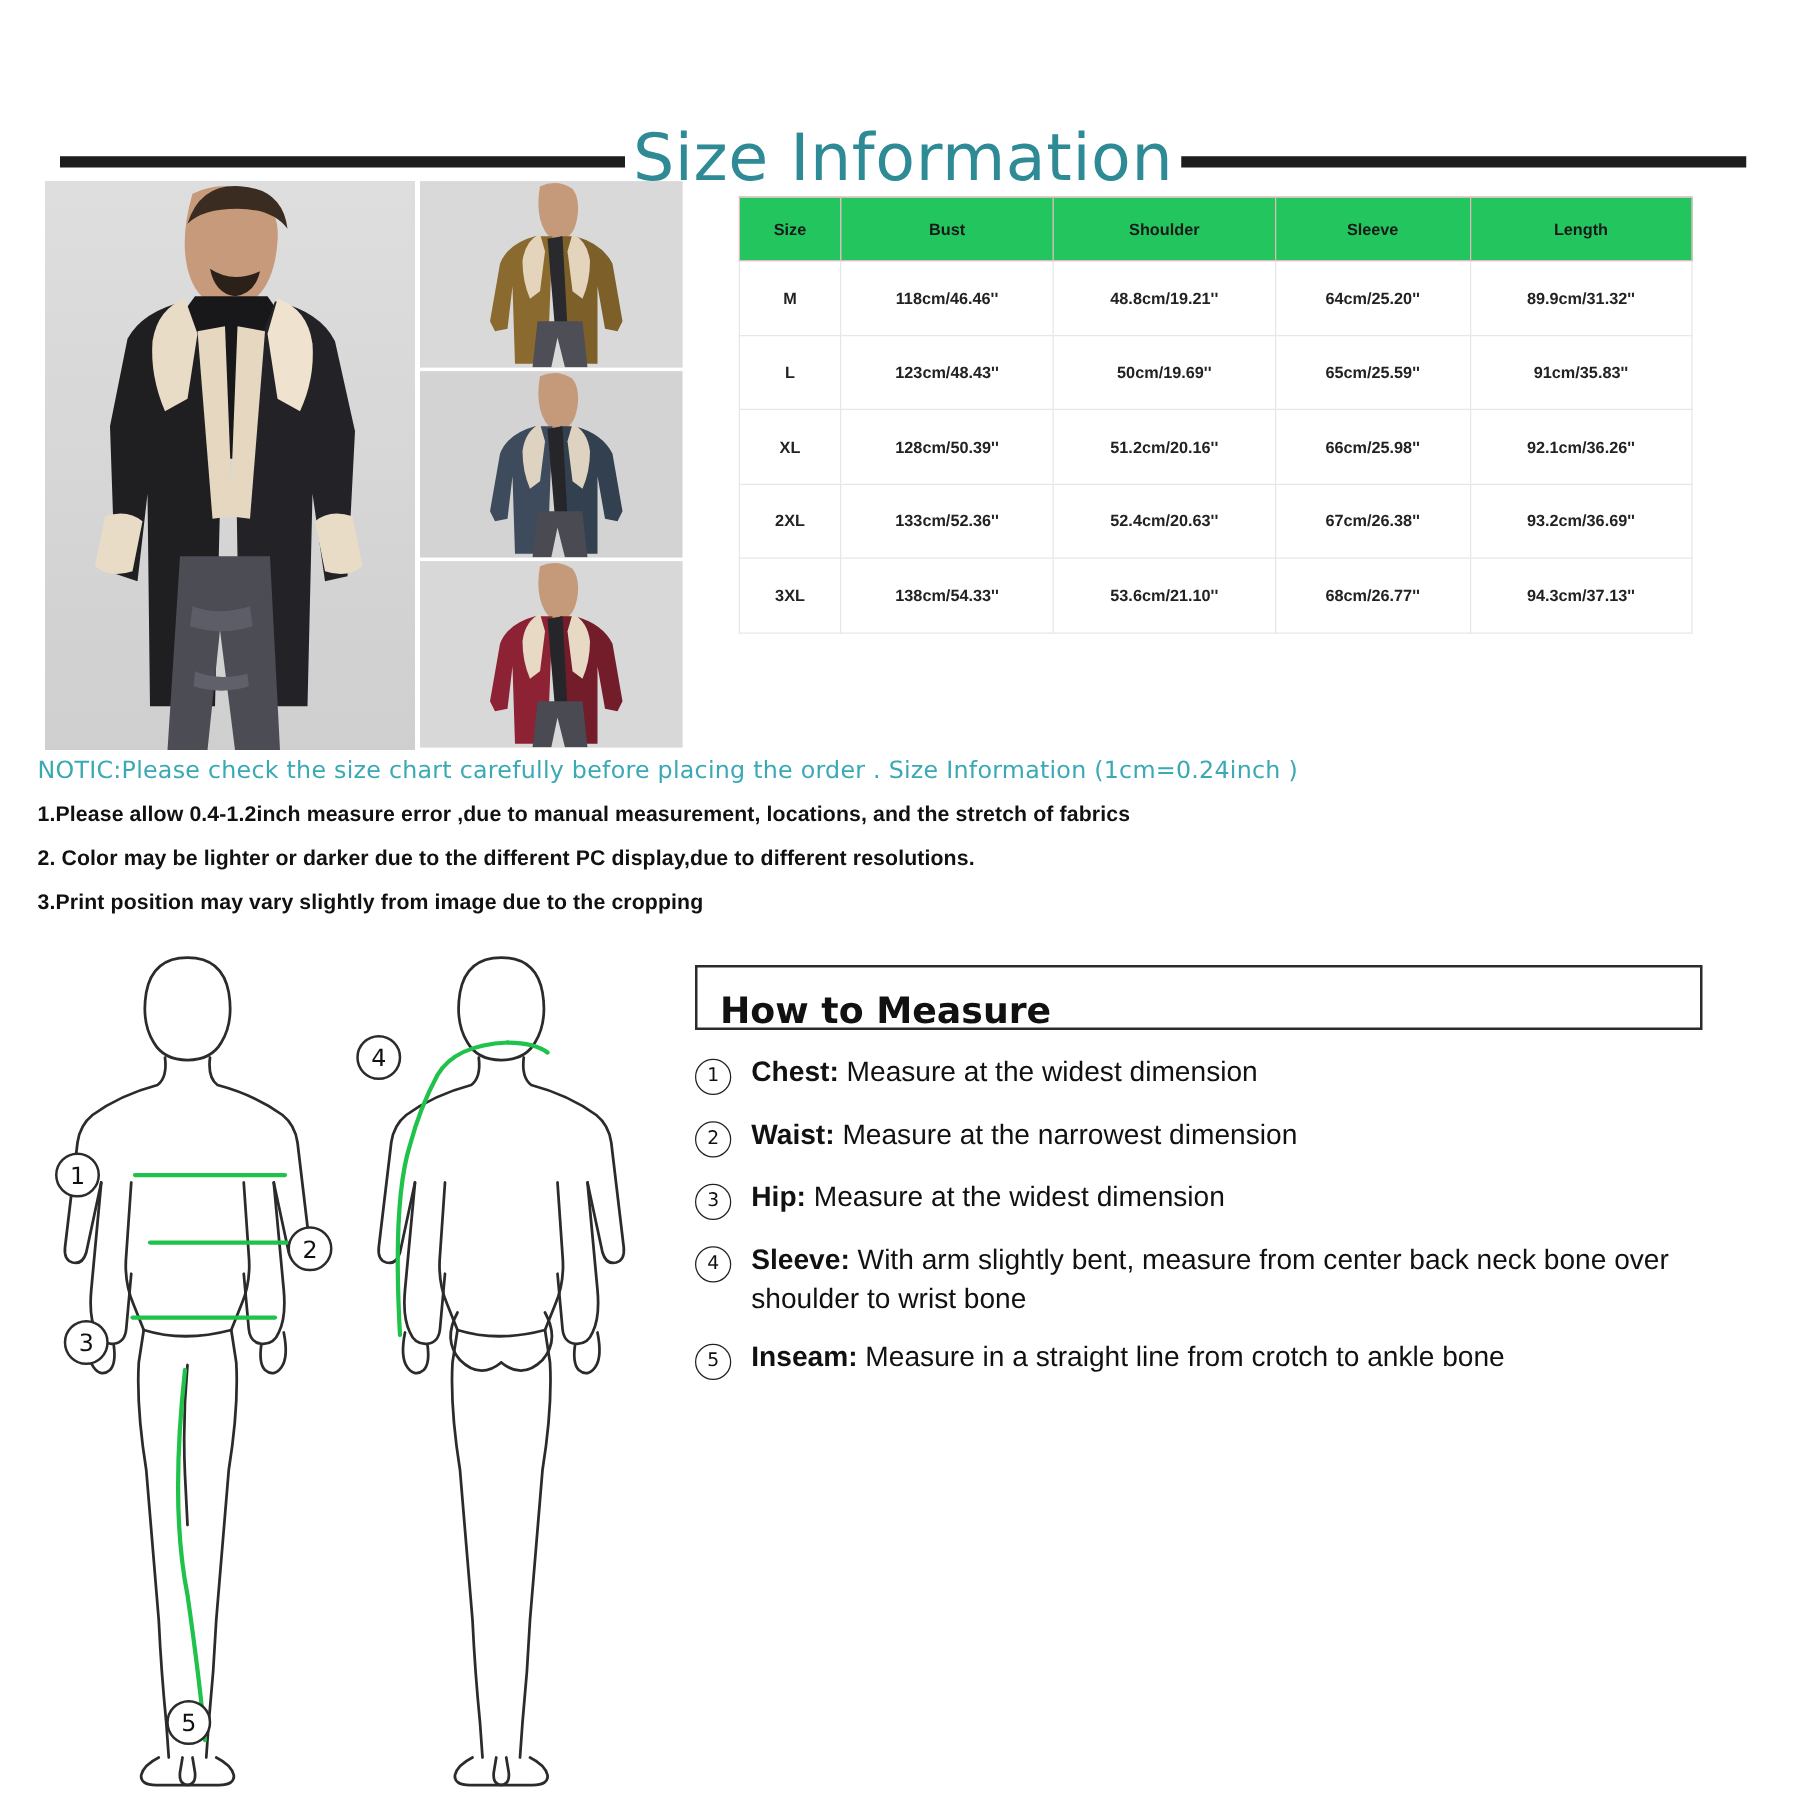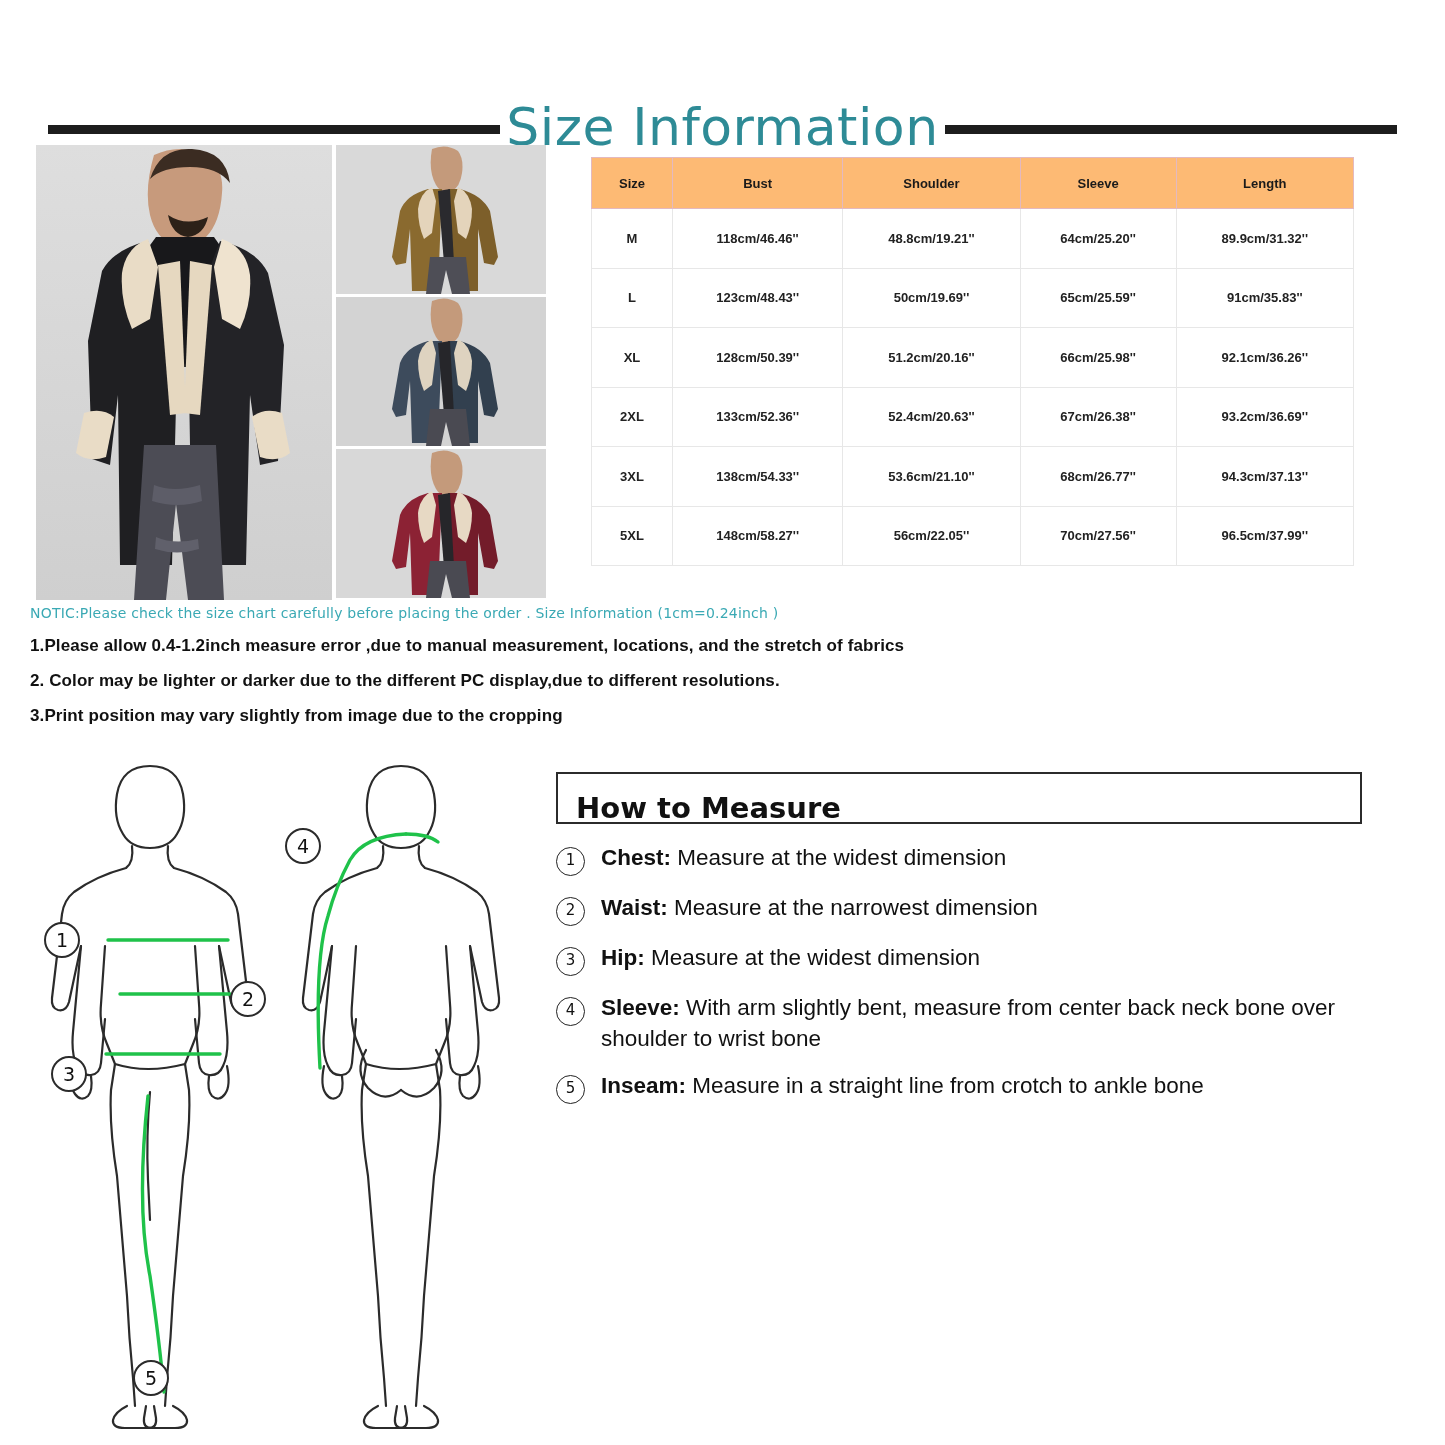--- a/index.html
+++ b/index.html
@@ -79,21 +79,21 @@
   
   .size-table {
     position: absolute;
     left: 591px;
     top: 157px;
     width: 763px;
     border-collapse: collapse;
     font-size: 12.5px;
   }
   .size-table th {
-    background: #fdba74;
+    background: #22c55e;
     color: #1a1a1a;
     font-weight: bold;
     font-size: 13px;
     height: 48px;
     border: 1px solid #e3b9c0;
     text-align: center;
   }
   .size-table td {
     height: 56.5px;
     border: 1px solid #e7e7e7;
@@ -108,21 +108,21 @@
 
   
   .notice {
     position: absolute;
     left: 30px;
     top: 605px;
     width: 1400px;
   }
   .notice-head {
     color: #3aa9b4;
-    font-size: 14px;
+    font-size: 19px;
     font-family: "DejaVu Sans", sans-serif;
     letter-spacing: 0.2px;
     white-space: nowrap;
   }
   .notice-line {
     font-size: 17px;
     font-weight: bold;
     color: #111;
     margin-top: 15px;
     letter-spacing: 0.1px;
@@ -317,27 +317,20 @@
       <td>67cm/26.38''</td>
       <td>93.2cm/36.69''</td>
     </tr>
     <tr>
       <td class="sz">3XL</td>
       <td>138cm/54.33''</td>
       <td>53.6cm/21.10''</td>
       <td>68cm/26.77''</td>
       <td>94.3cm/37.13''</td>
     </tr>
-    <tr>
-      <td class="sz">5XL</td>
-      <td>148cm/58.27''</td>
-      <td>56cm/22.05''</td>
-      <td>70cm/27.56''</td>
-      <td>96.5cm/37.99''</td>
-    </tr>
   </tbody>
 </table>
 
 <div class="notice">
   <div class="notice-head">NOTIC:Please check the size chart carefully before placing the order . Size Information (1cm=0.24inch )</div>
   <div class="notice-line">1.Please allow 0.4-1.2inch measure error ,due to manual measurement, locations, and the stretch of fabrics</div>
   <div class="notice-line">2. Color may be lighter or darker   due to the different PC display,due to different resolutions.</div>
   <div class="notice-line">3.Print position may vary slightly from image due to the cropping</div>
 </div>
 

